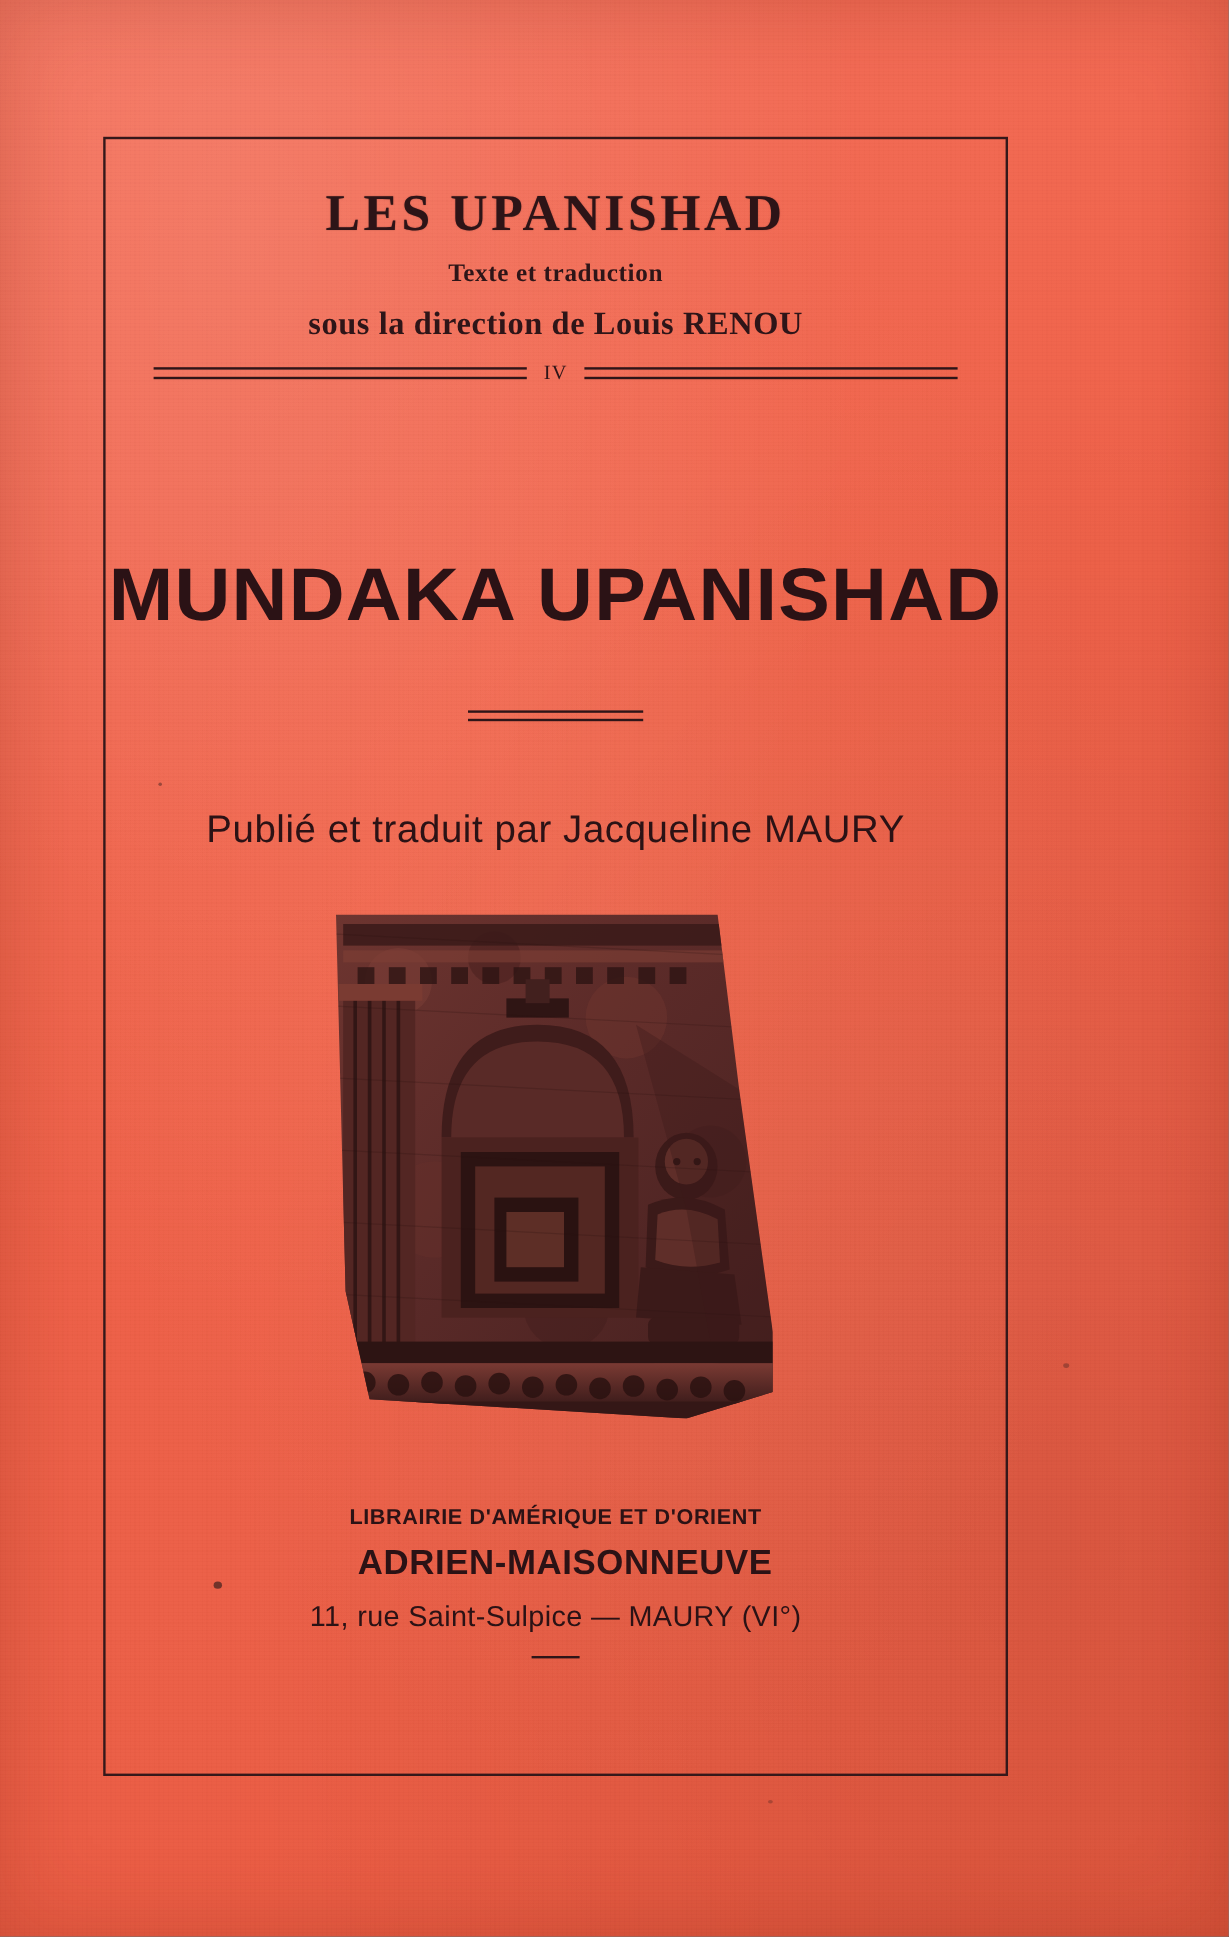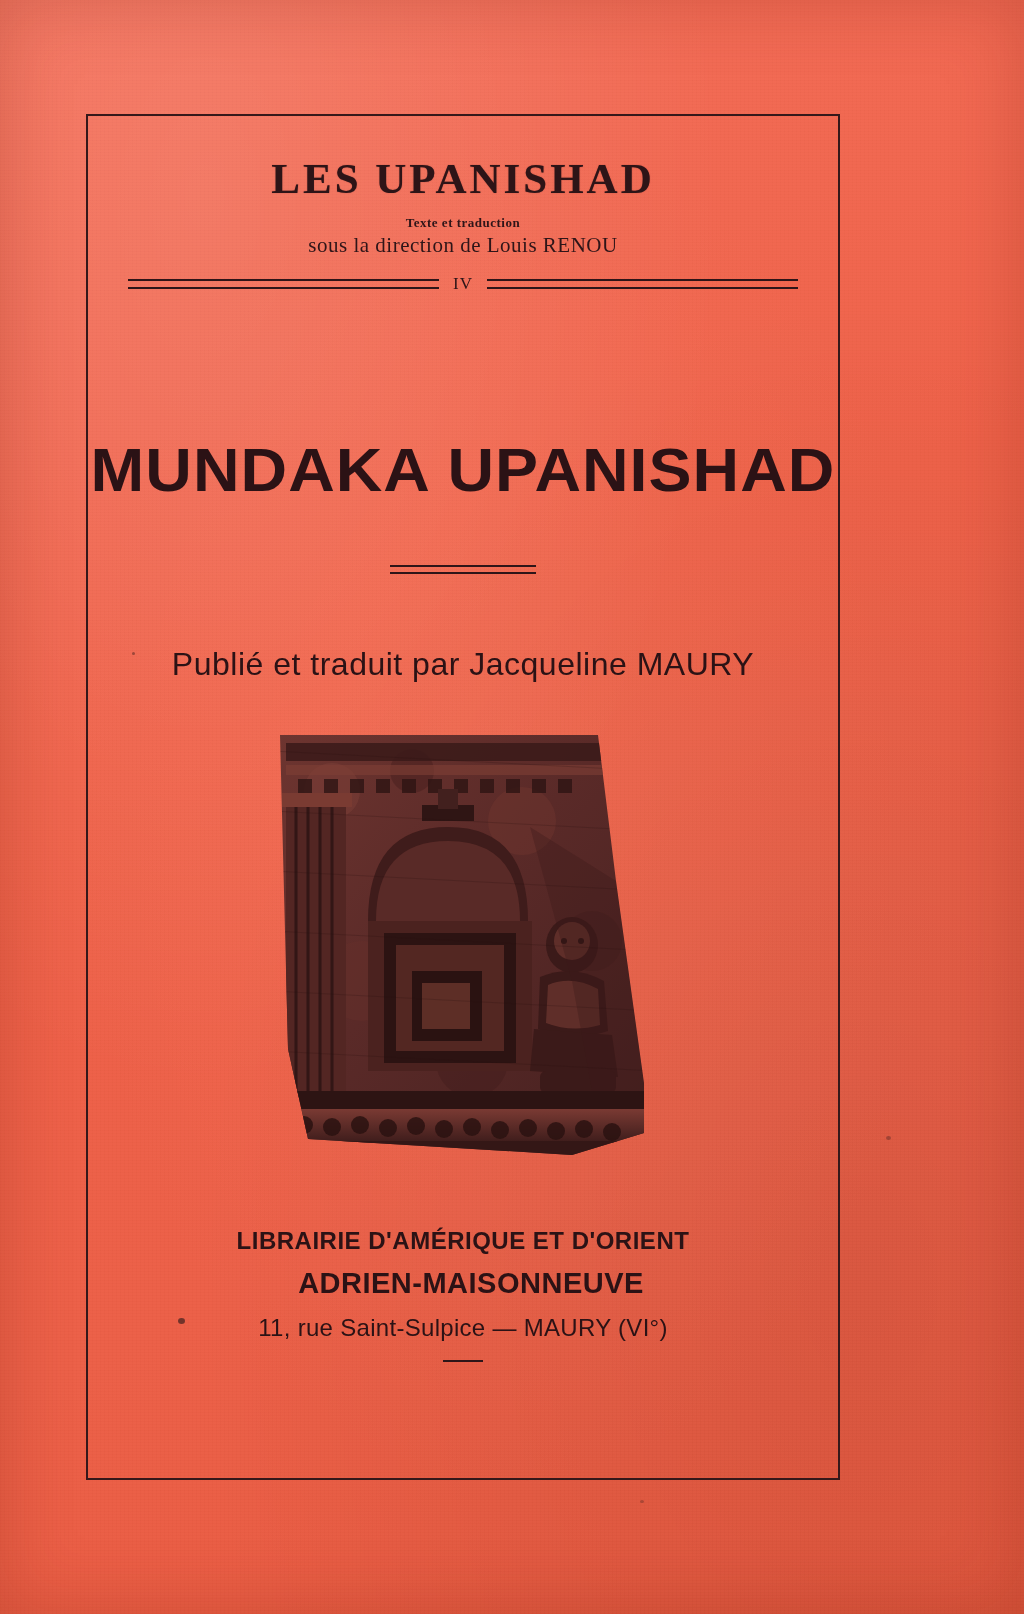--- a/index.html
+++ b/index.html
@@ -68,28 +68,28 @@
     font-weight: bold;
     font-size: 43px;
     letter-spacing: 3px;
     color: #2d1417;
     text-shadow: 0 0 1px rgba(45,20,23,0.5);
   }
   .series-sub1 {
     margin-top: 12px;
     font-family: "Liberation Serif", serif;
     font-weight: bold;
-    font-size: 13px;
+    font-size: 21px;
     letter-spacing: 0.5px;
   }
   .series-sub2 {
-    margin-top: 2px;
+    margin-top: 14px;
     font-family: "Liberation Serif", serif;
-    font-weight: normal;
-    font-size: 21px;
+    font-weight: bold;
+    font-size: 27px;
     letter-spacing: 0.5px;
   }
 
   
   .volume-rule {
     margin-top: 16px;
     display: flex;
     align-items: center;
     justify-content: center;
     padding: 0 40px;
@@ -152,21 +152,21 @@
     position: absolute;
     left: 0;
     right: 0;
     bottom: 56px;
     text-align: center;
     color: #2b1215;
   }
   .pub-line1 {
     font-family: "Liberation Sans", sans-serif;
     font-weight: bold;
-    font-size: 24px;
+    font-size: 18px;
     letter-spacing: 0.5px;
   }
   .pub-line2 {
     margin-top: 12px;
     font-family: "Liberation Sans", sans-serif;
     font-weight: bold;
     font-size: 29px;
     letter-spacing: 0.5px;
     margin-left: 16px;
   }

